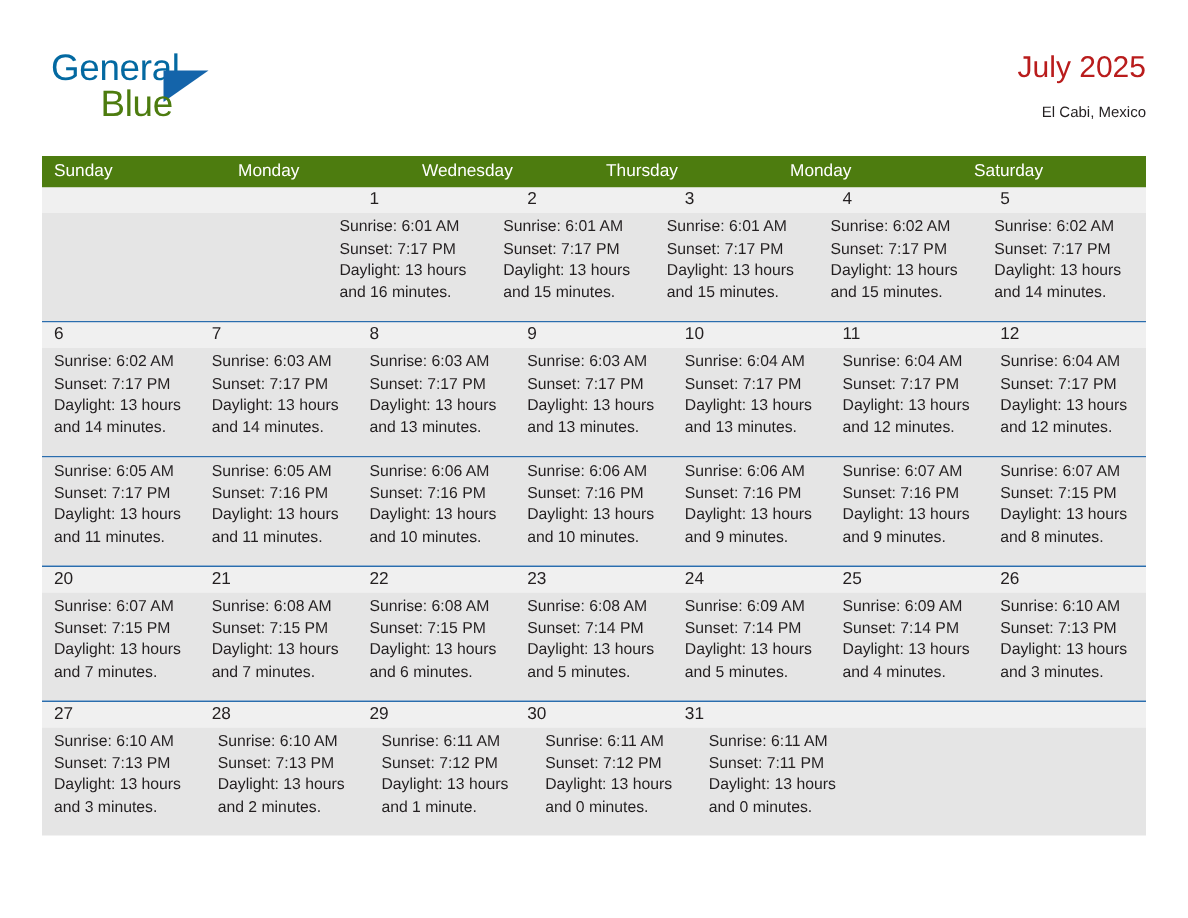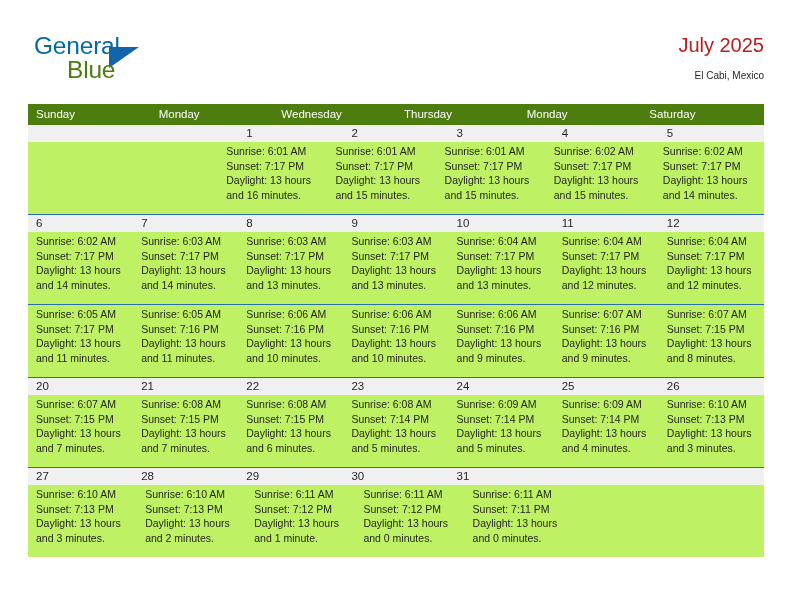--- a/index.html
+++ b/index.html
@@ -121,21 +121,21 @@
   .num-cell {
     flex: 1 1 0;
     font-size: 11.5px;
     line-height: 17px;
     padding-left: 8px;
     color: #231f20;
     box-sizing: border-box;
   }
   .week-body {
     display: flex;
-    background: #bef264;
+    background: #e5e5e5;
     height: 72px;
   }
   .info-cell {
     flex: 1 1 0;
     padding: 2px 6px 0 8px;
     box-sizing: border-box;
   }
   .info-line {
     font-size: 10.5px;
     line-height: 14.6px;

